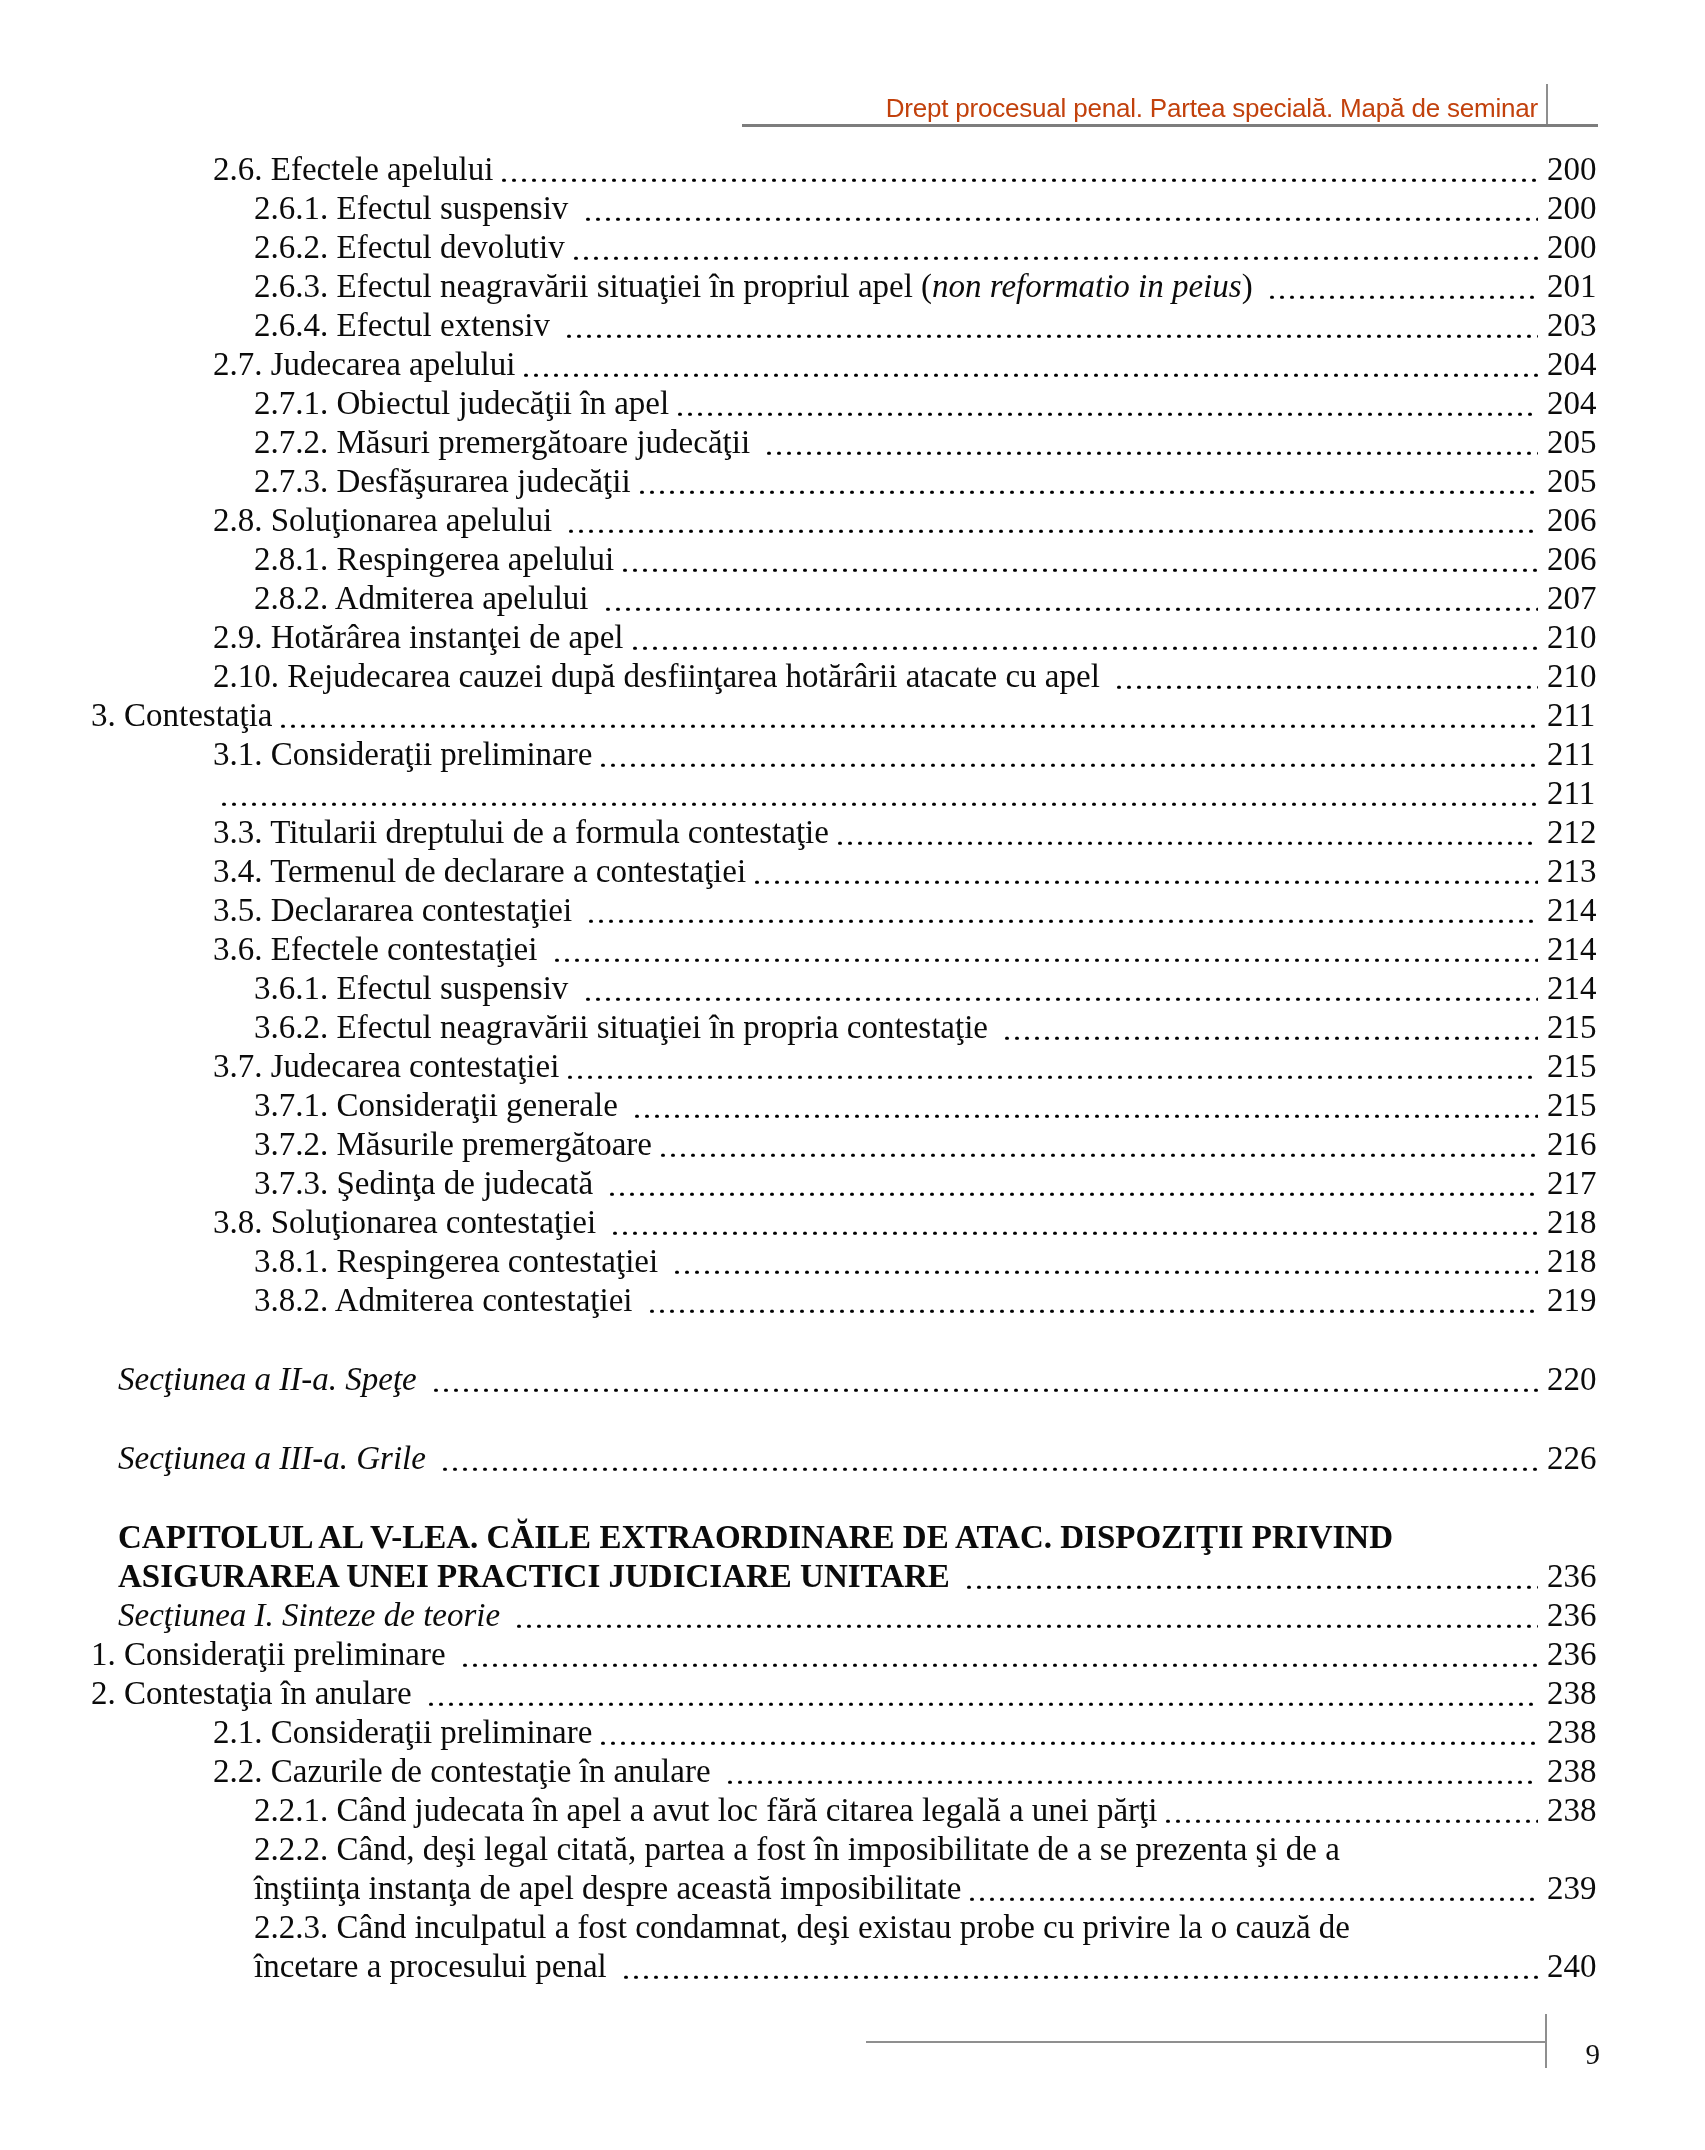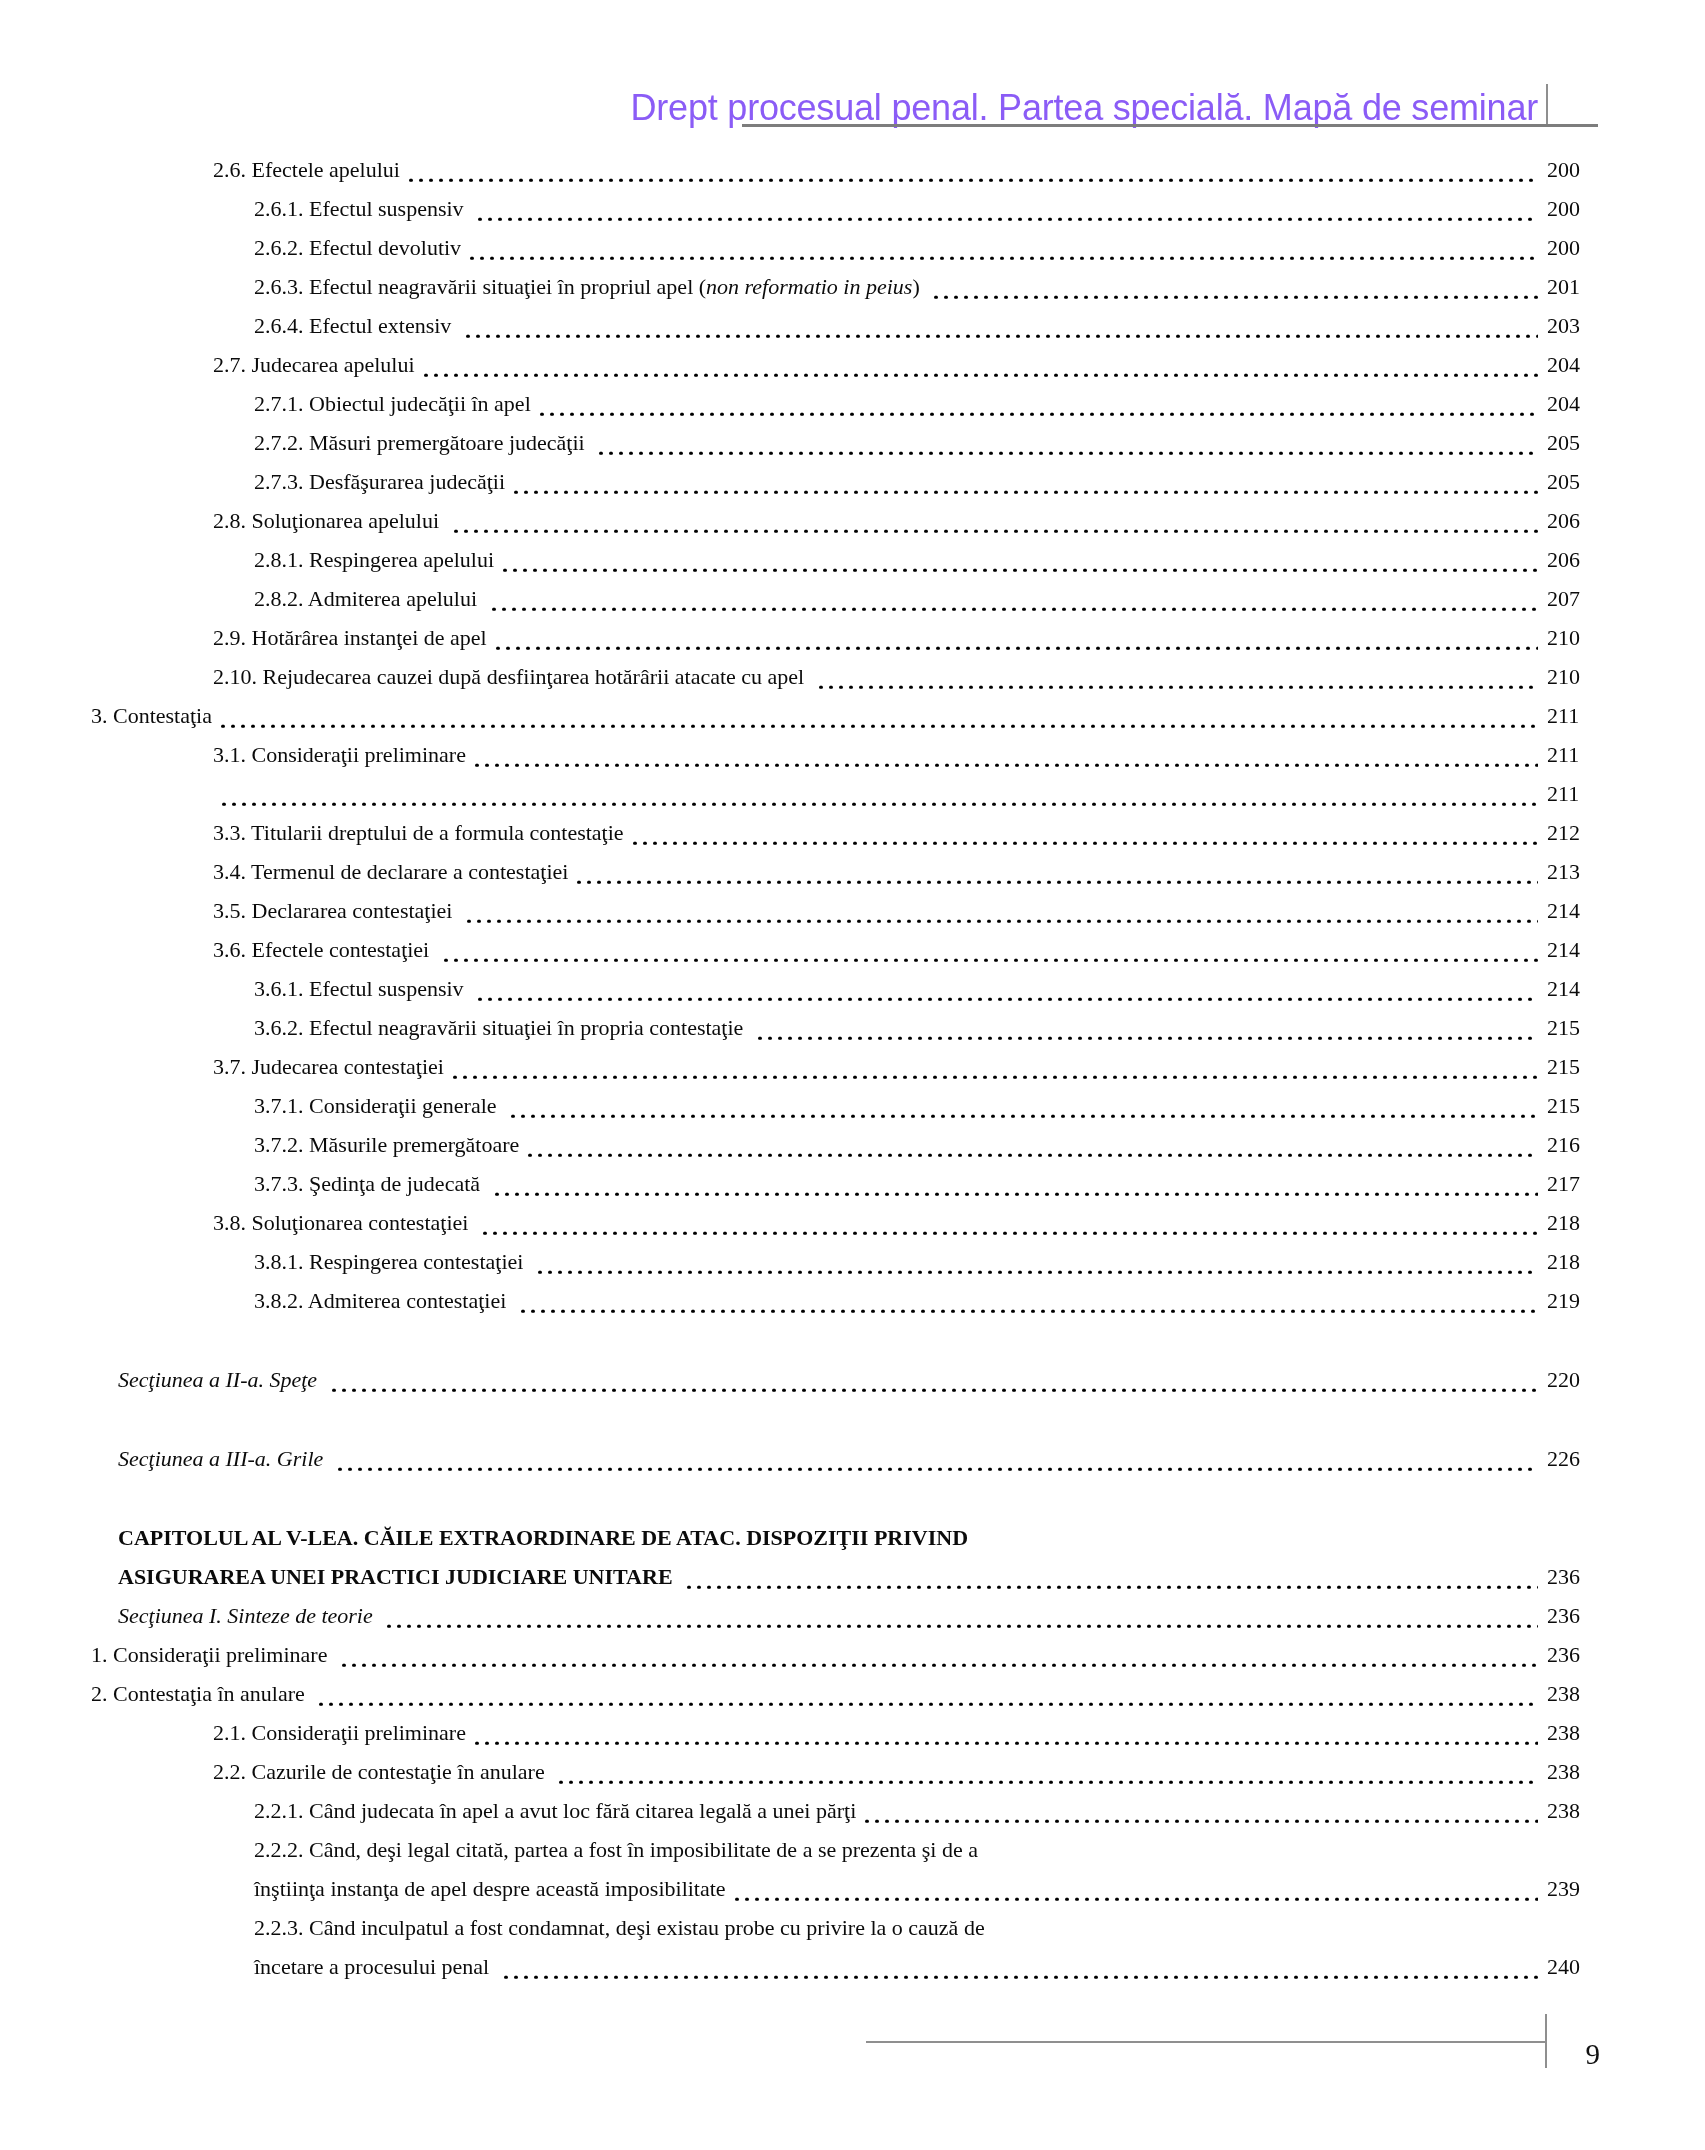--- a/index.html
+++ b/index.html
@@ -8,28 +8,28 @@
     width:1705px;height:2151px;
     background:#ffffff;
     font-family:"Liberation Serif",serif;
     color:#0b0b0b;
     overflow:hidden;
   }
   
   .header-title{
     position:absolute;top:93px;right:167px;
     font-family:"Liberation Sans",sans-serif;
-    font-size:36px;line-height:30px;color:#8b5cf6;
+    font-size:26px;line-height:30px;color:#c2410c;
     letter-spacing:-0.2px;white-space:pre;
   }
   .header-rule{position:absolute;left:742px;top:124px;width:856px;height:3px;background:#7d7d7d;}
   .header-tick{position:absolute;left:1546px;top:84px;width:2.3px;height:43px;background:#8f8f8f;}
   
   .toc{position:absolute;left:0;top:150px;width:1602px;}
-  .row{display:flex;align-items:baseline;font-size:22px;line-height:39px;}
+  .row{display:flex;align-items:baseline;font-size:33px;line-height:39px;}
   .lvl0{padding-left:118px;}
   .lvl1{padding-left:91px;}
   .lvl2{padding-left:213px;}
   .lvl3{padding-left:254px;}
   .gap{margin-top:40px;}
   .txt{white-space:pre;}
   .txt.it{font-style:italic;}
   .txt.bd{font-weight:bold;}
   .leader{
     flex:1 1 auto;min-width:12px;height:4.6px;

